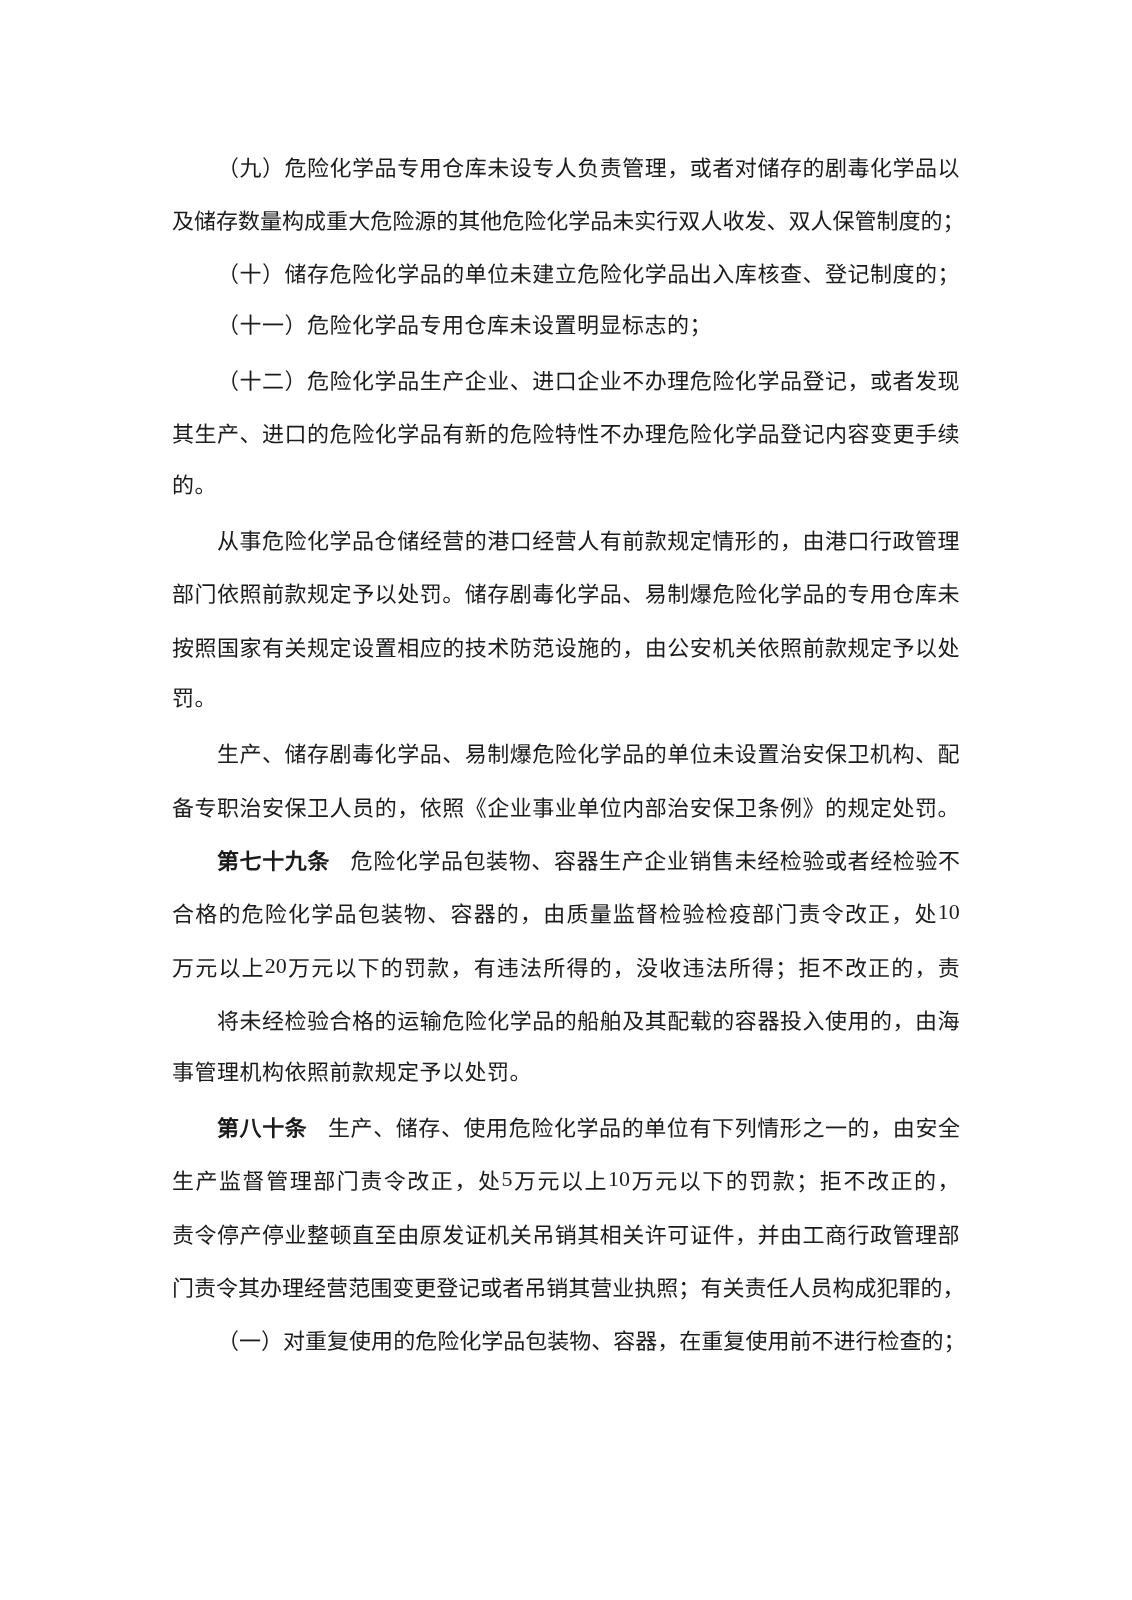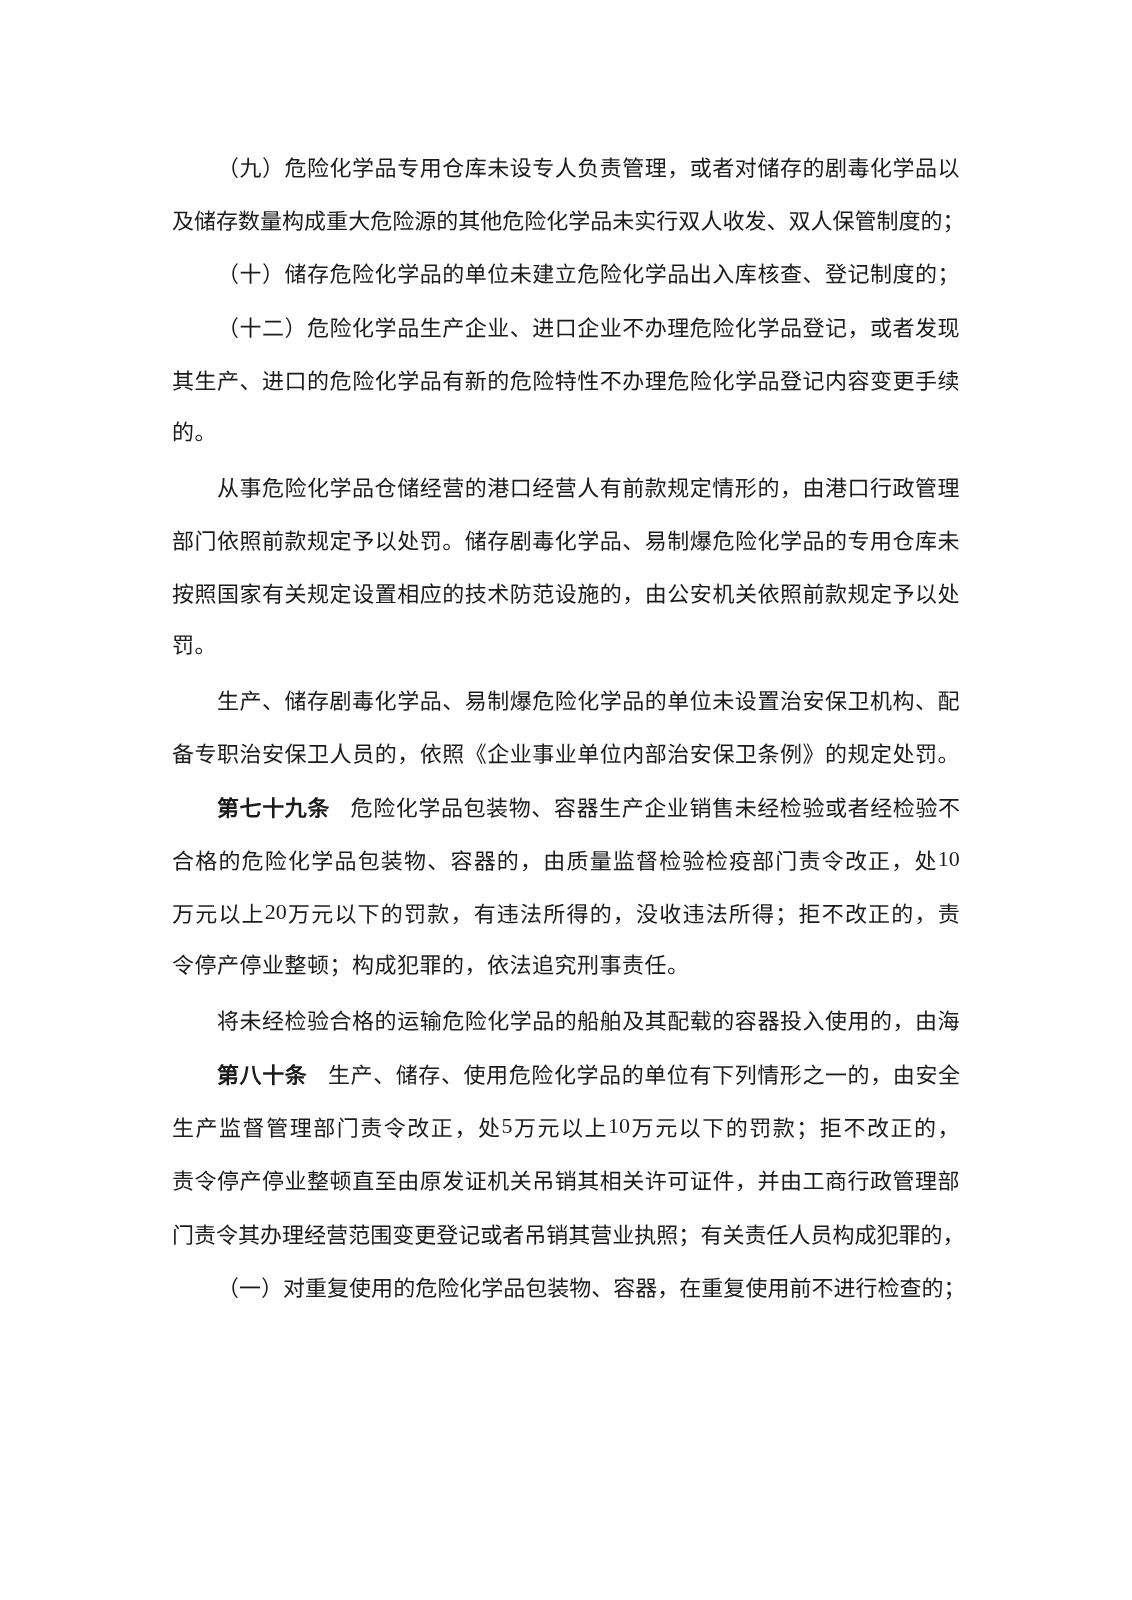--- a/index.html
+++ b/index.html
@@ -158,20 +158,21 @@
         <span class="char">核</span>
         <span class="char">查</span>
         <span class="char">、</span>
         <span class="char">登</span>
         <span class="char">记</span>
         <span class="char">制</span>
         <span class="char">度</span>
         <span class="char">的</span>
         <span class="char">；</span>
       </div>
+      <div class="line indent"><span class="">（十一）危险化学品专用仓库未设置明显标志的；</span></div>
       <div class="line justify indent">
         <span class="char">（</span>
         <span class="char">十</span>
         <span class="char">二</span>
         <span class="char">）</span>
         <span class="char">危</span>
         <span class="char">险</span>
         <span class="char">化</span>
         <span class="char">学</span>
         <span class="char">品</span>
@@ -520,21 +521,20 @@
         <span class="char">得</span>
         <span class="char">；</span>
         <span class="char">拒</span>
         <span class="char">不</span>
         <span class="char">改</span>
         <span class="char">正</span>
         <span class="char">的</span>
         <span class="char">，</span>
         <span class="char">责</span>
       </div>
-      <div class="line"><span class="">令停产停业整顿；构成犯罪的，依法追究刑事责任。</span></div>
       <div class="line justify indent">
         <span class="char">将</span>
         <span class="char">未</span>
         <span class="char">经</span>
         <span class="char">检</span>
         <span class="char">验</span>
         <span class="char">合</span>
         <span class="char">格</span>
         <span class="char">的</span>
         <span class="char">运</span>
@@ -556,20 +556,21 @@
         <span class="char">器</span>
         <span class="char">投</span>
         <span class="char">入</span>
         <span class="char">使</span>
         <span class="char">用</span>
         <span class="char">的</span>
         <span class="char">，</span>
         <span class="char">由</span>
         <span class="char">海</span>
       </div>
+      <div class="line"><span class="">事管理机构依照前款规定予以处罚。</span></div>
       <div class="line justify indent">
         <span class="char bold">第</span>
         <span class="char bold">八</span>
         <span class="char bold">十</span>
         <span class="char bold">条</span>
         <span class="gap"></span>
         <span class="char">生</span>
         <span class="char">产</span>
         <span class="char">、</span>
         <span class="char">储</span>

